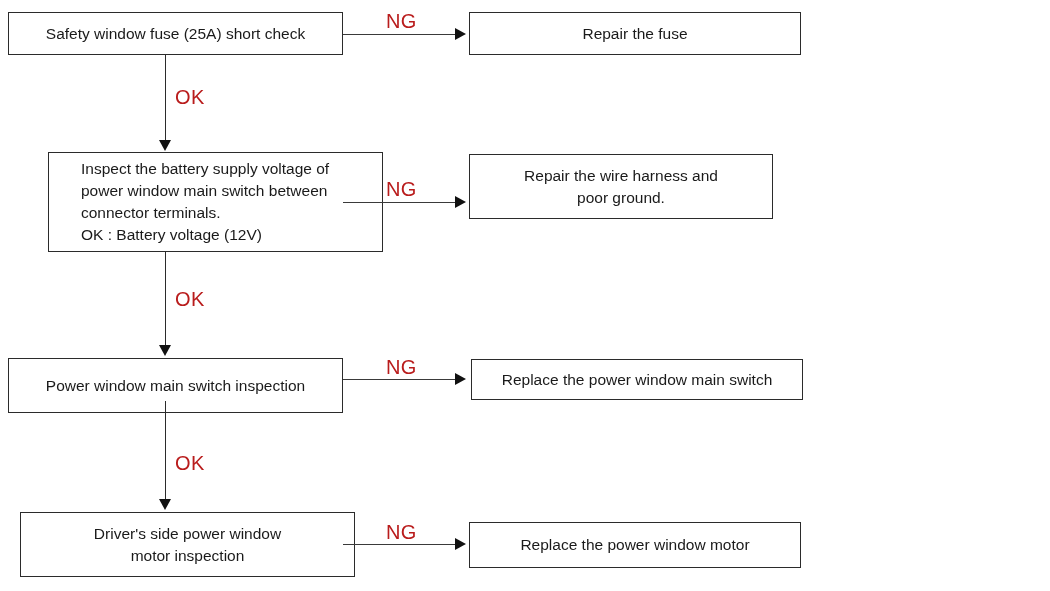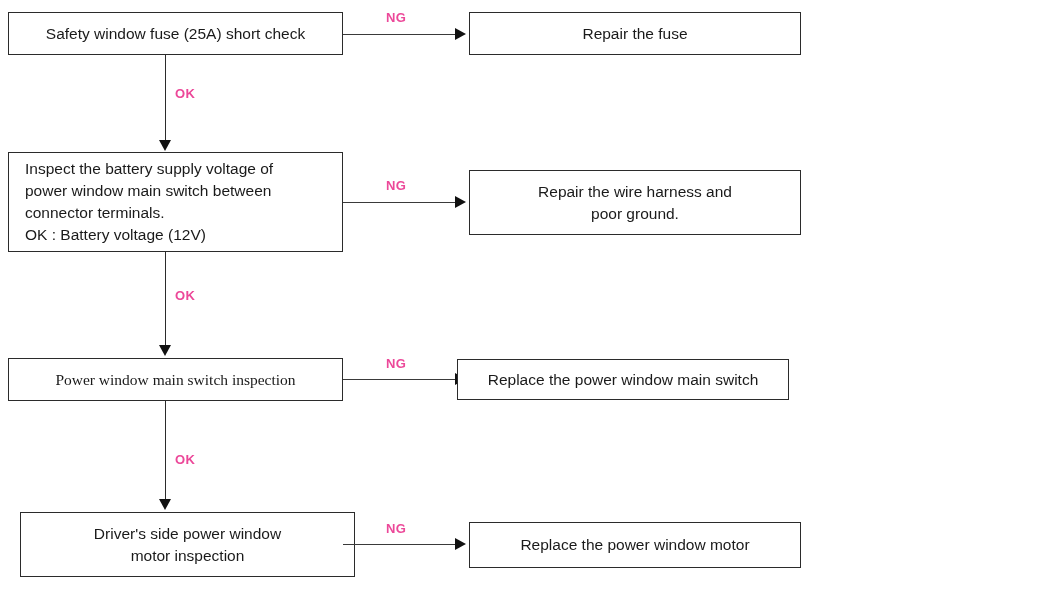--- a/index.html
+++ b/index.html
@@ -24,21 +24,21 @@
     border: 1.5px solid #2b2b2b;
     background: #ffffff;
     display: flex;
     align-items: center;
     color: #1a1a1a;
     font-size: 15.5px;
     line-height: 1.42;
     white-space: pre-line;
   }
   .box.center { justify-content: center; text-align: center; }
-  .box.left   { justify-content: flex-start; text-align: left; padding-left: 16px; }
+  .box.left   { justify-content: flex-start; text-align: left; padding-left: 32px; margin-left: 40px; }
   .box .txt { display: block; }
 
   
   .hline {
     position: absolute;
     height: 0;
     border-top: 1.4px solid #3a3a3a;
   }
   .vline {
     position: absolute;
@@ -54,23 +54,23 @@
   }
   .arrow-down {
     position: absolute;
     width: 0; height: 0;
     border-left: 6px solid transparent;
     border-right: 6px solid transparent;
     border-top: 11px solid #111111;
   }
   .edge-label {
     position: absolute;
-    font-size: 13px;
-    font-weight: bold;
-    color: #ec4899;
+    font-size: 20px;
+    font-weight: normal;
+    color: #b91c1c;
     letter-spacing: 0.4px;
     white-space: nowrap;
   }
 </style>
 </head>
 <body>
 
 <div id="canvas">
 
   <div class="box center" style="left:8px; top:12px; width:335px; height:43px;">
@@ -93,38 +93,38 @@
     <span class="txt">Inspect the battery supply voltage of
 power window main switch between
 connector terminals.
 OK : Battery voltage (12V)</span>
   </div>
 
   <div class="hline" style="left:343px; top:202px; width:114px;"></div>
   <div class="arrow-right" style="left:455px; top:196px;"></div>
   <div class="edge-label" style="left:386px; top:178px;">NG</div>
 
-  <div class="box center" style="left:469px; top:170px; width:332px; height:65px;">
+  <div class="box center" style="left:469px; top:154px; width:304px; height:65px;">
     <span class="txt">Repair the wire harness and
 poor ground.</span>
   </div>
 
   <div class="vline" style="left:165px; top:252px; height:94px;"></div>
   <div class="arrow-down" style="left:159.3px; top:345px;"></div>
   <div class="edge-label" style="left:175px; top:288px;">OK</div>
 
-  <div class="box center" style="left:8px; top:358px; width:335px; height:43px;font-family:Liberation Serif, serif;">
+  <div class="box center" style="left:8px; top:358px; width:335px; height:55px;">
     <span class="txt">Power window main switch inspection</span>
   </div>
 
   <div class="hline" style="left:343px; top:379px; width:114px;"></div>
   <div class="arrow-right" style="left:455px; top:373px;"></div>
   <div class="edge-label" style="left:386px; top:356px;">NG</div>
 
-  <div class="box center" style="left:457px; top:359px; width:332px; height:41px;">
+  <div class="box center" style="left:471px; top:359px; width:332px; height:41px;">
     <span class="txt">Replace the power window main switch</span>
   </div>
 
   <div class="vline" style="left:165px; top:401px; height:99px;"></div>
   <div class="arrow-down" style="left:159.3px; top:499px;"></div>
   <div class="edge-label" style="left:175px; top:452px;">OK</div>
 
   <div class="box center" style="left:8px; top:512px; width:335px; height:65px;margin-left:12px;">
     <span class="txt">Driver's side power window
 motor  inspection</span>

